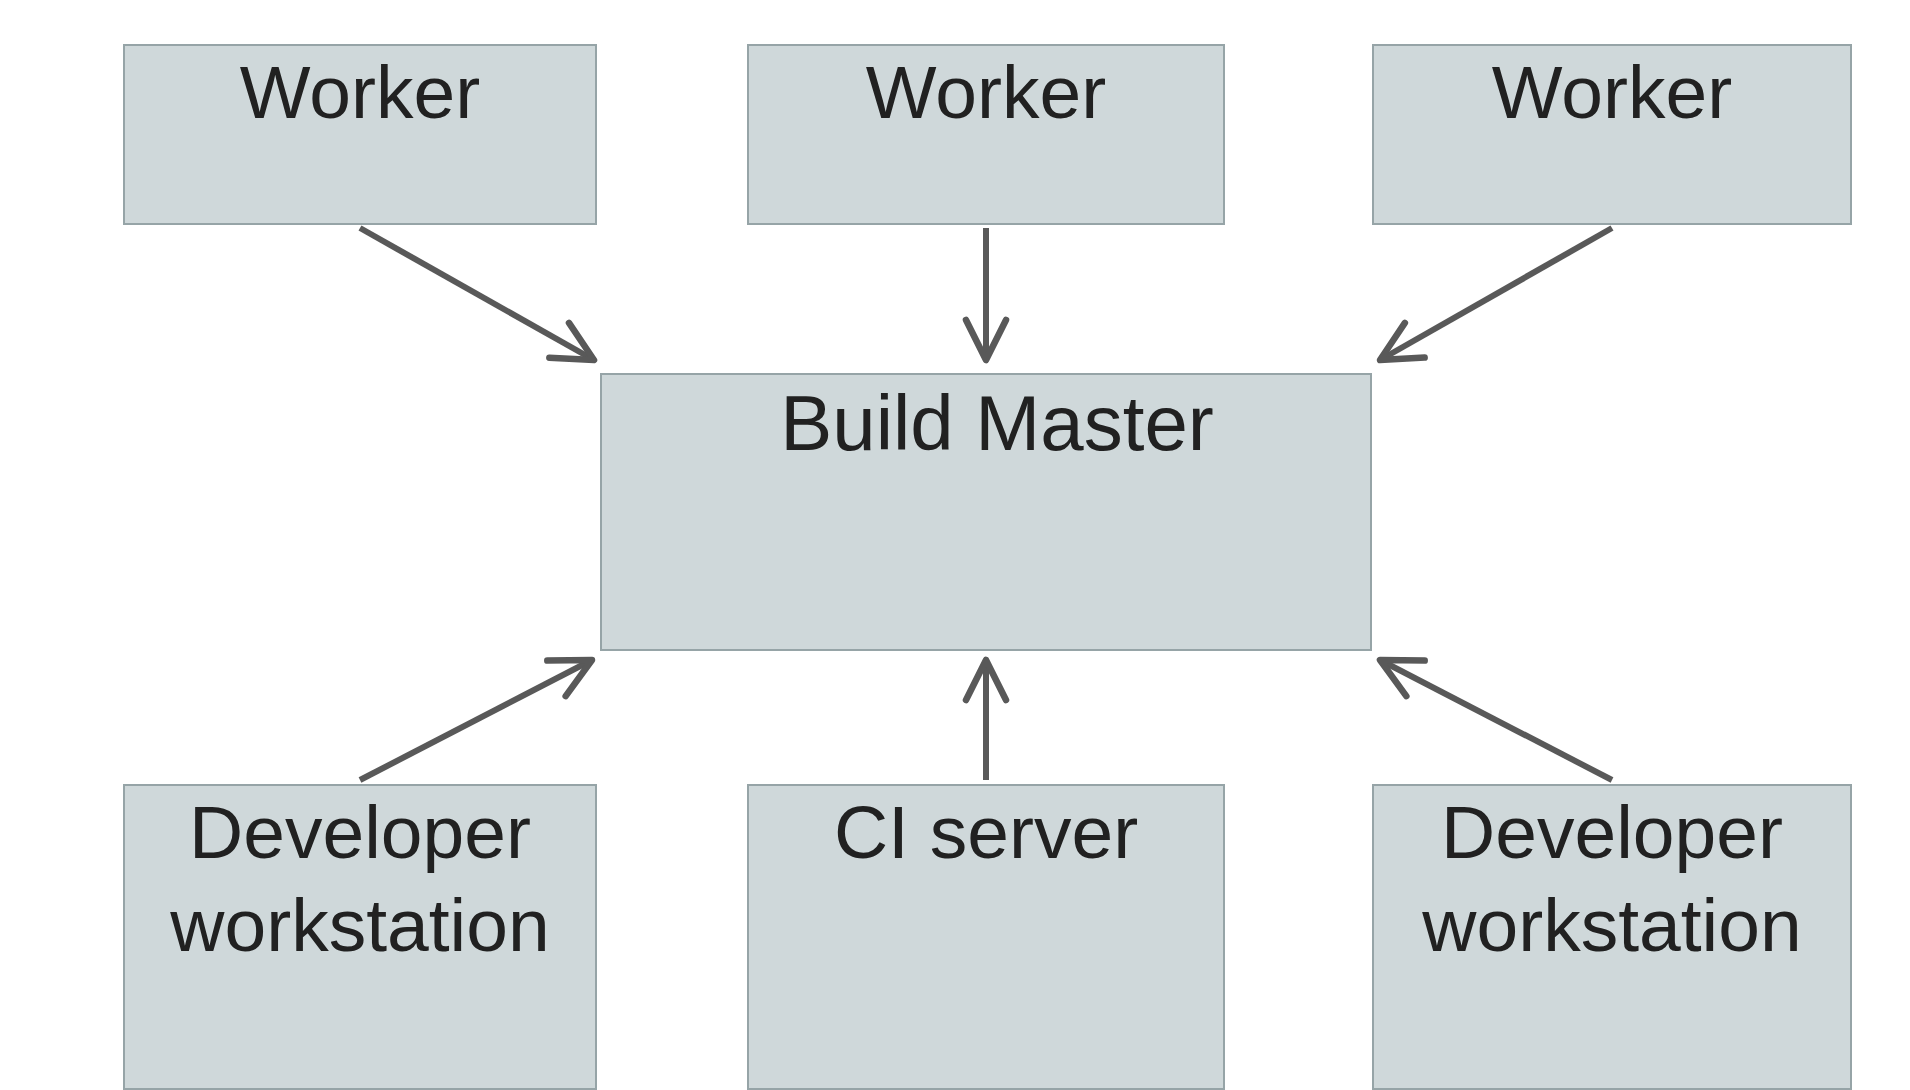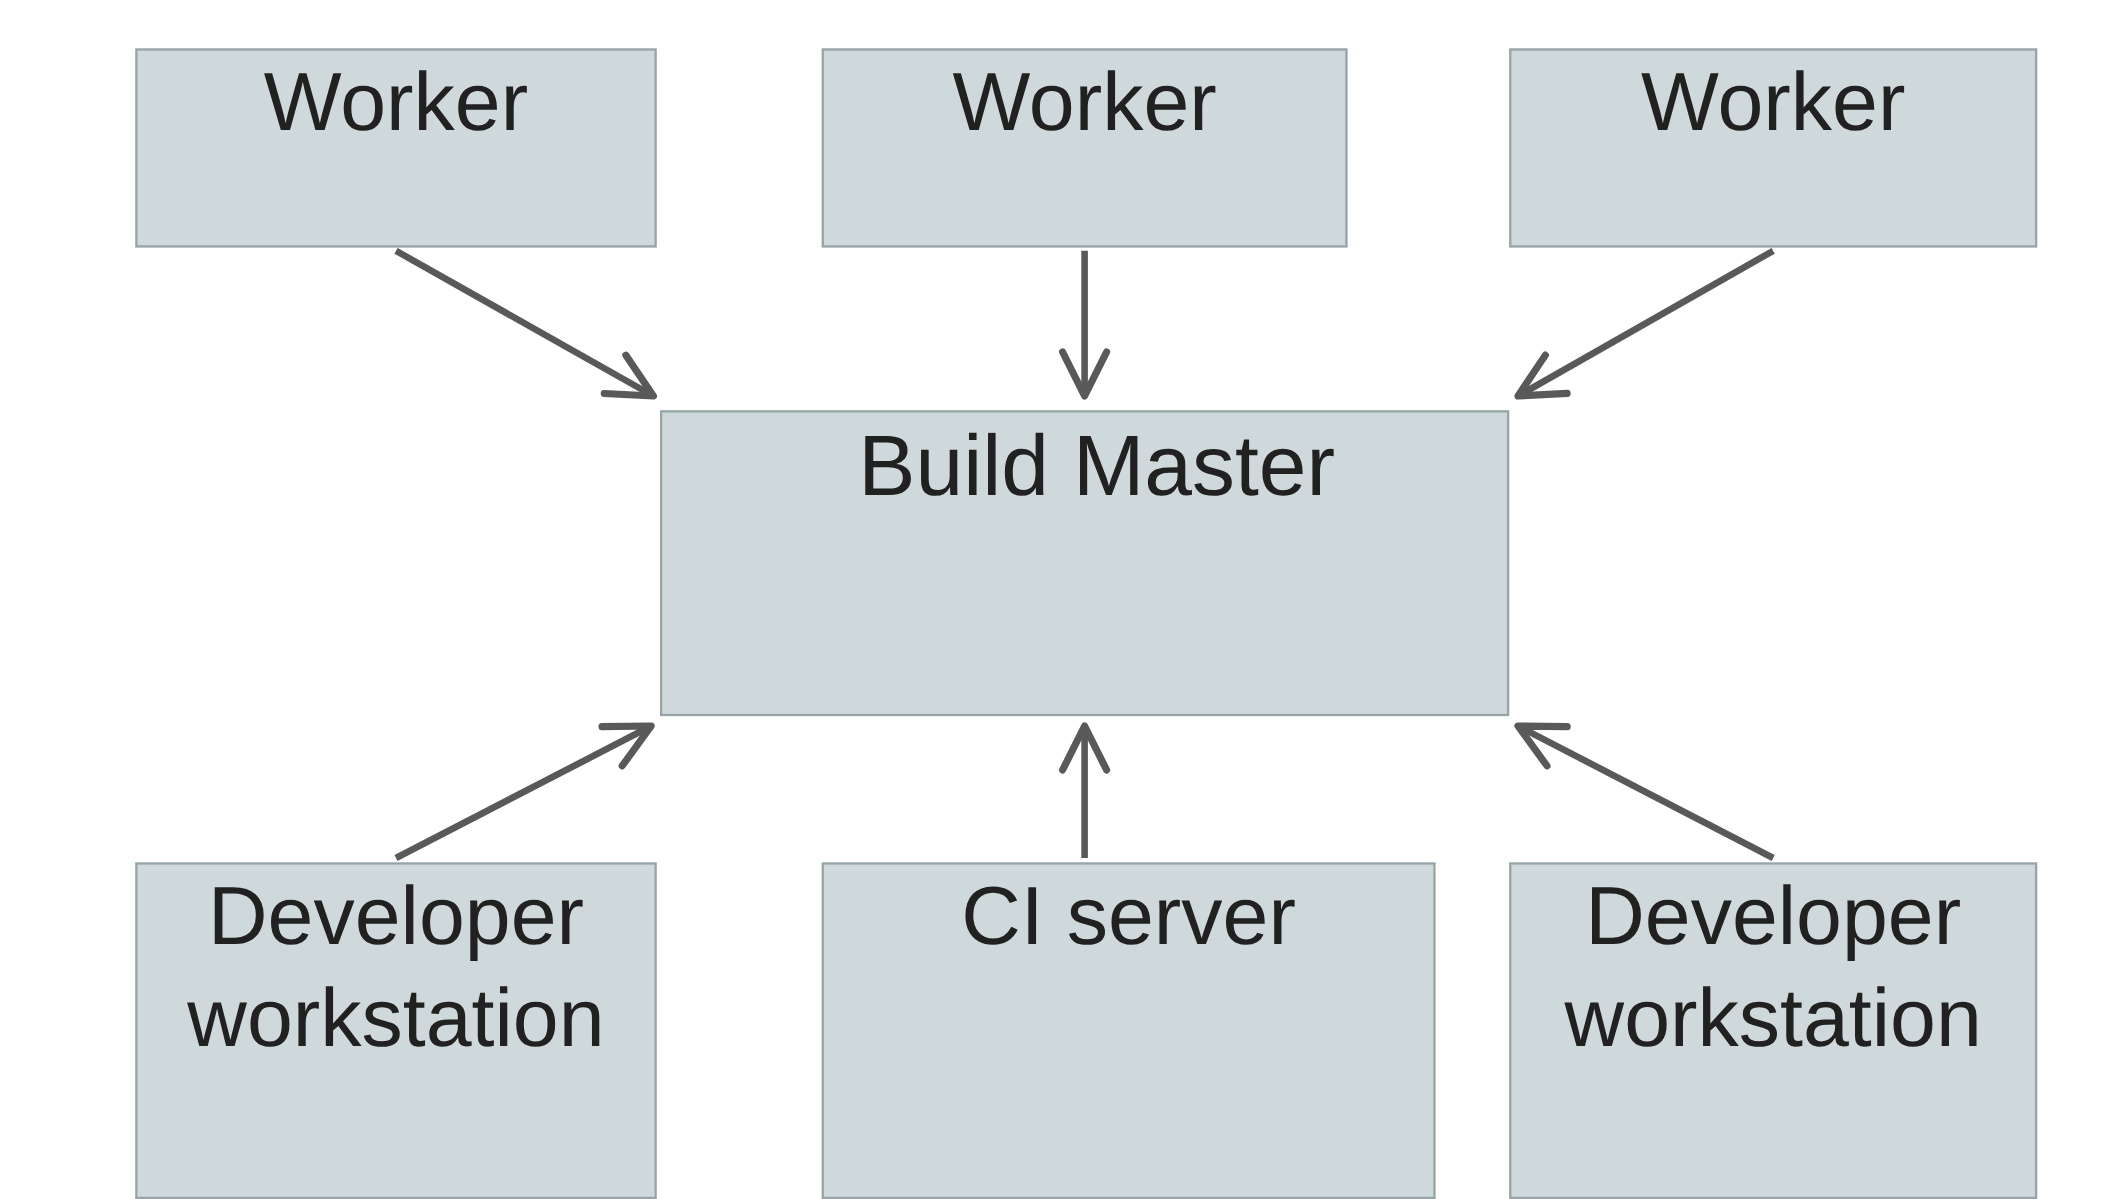--- a/index.html
+++ b/index.html
@@ -40,21 +40,21 @@
     color:var(--text,#212121);
     font-size:75px;
     line-height:1.24;
     padding:0 14px;
   }
   .node-worker-1{left:123px;top:44px;width:474px;height:181px;}
   .node-worker-2{left:747px;top:44px;width:478px;height:181px;}
   .node-worker-3{left:1372px;top:44px;width:480px;height:181px;}
   .node-build-master{left:600px;top:373px;width:772px;height:278px;font-size:78px;padding-left:36px;}
   .node-dev-left{left:123px;top:784px;width:474px;height:306px;}
-  .node-ci-server{left:747px;top:784px;width:558px;height:306px;}
+  .node-ci-server{left:747px;top:784px;width:478px;height:306px;}
   .node-dev-right{left:1372px;top:784px;width:480px;height:306px;}
 </style>
 </head>
 <body>
 
 <div class="diagram">
 
   <svg class="edges" viewBox="0 0 1910 1090" xmlns="http://www.w3.org/2000/svg">
     <defs>
       <marker id="arrowhead" viewBox="0 0 12 12" refX="10" refY="6" markerWidth="10" markerHeight="10" orient="auto">

